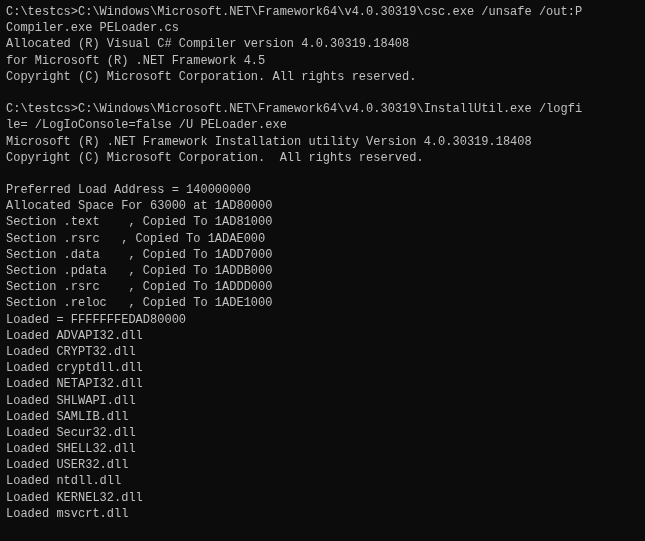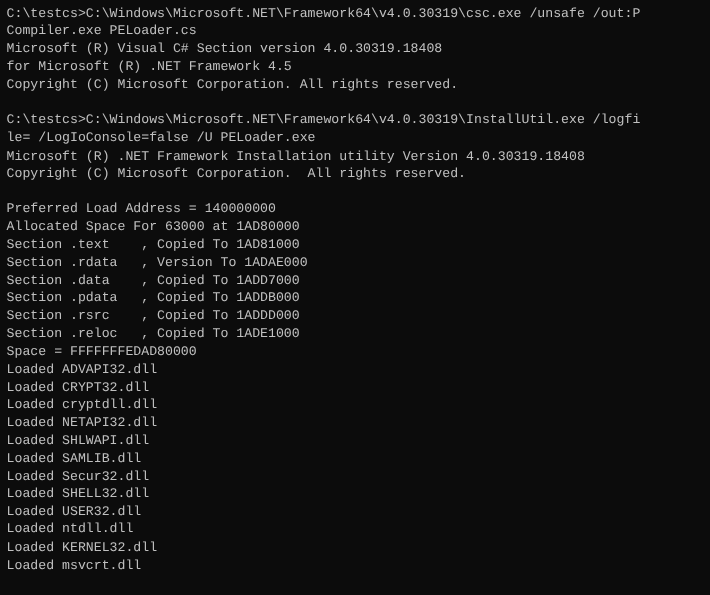--- a/index.html
+++ b/index.html
@@ -30,38 +30,38 @@
       color: #C0C0C0;
     }
   </style>
 </head>
 <body>
 
 <div class="terminal">
   <div id="terminal-content">
       <span class="line">C:\testcs&gt;C:\Windows\Microsoft.NET\Framework64\v4.0.30319\csc.exe /unsafe /out:P</span>
       <span class="line">Compiler.exe PELoader.cs</span>
-      <span class="line">Microsoft (R) Visual C# Section version 4.0.30319.18408</span>
+      <span class="line">Allocated (R) Visual C# Compiler version 4.0.30319.18408</span>
       <span class="line">for Microsoft (R) .NET Framework 4.5</span>
       <span class="line">Copyright (C) Microsoft Corporation. All rights reserved.</span>
       <span class="line"> </span>
       <span class="line">C:\testcs&gt;C:\Windows\Microsoft.NET\Framework64\v4.0.30319\InstallUtil.exe /logfi</span>
       <span class="line">le= /LogIoConsole=false /U PELoader.exe</span>
       <span class="line">Microsoft (R) .NET Framework Installation utility Version 4.0.30319.18408</span>
       <span class="line">Copyright (C) Microsoft Corporation.  All rights reserved.</span>
       <span class="line"> </span>
       <span class="line">Preferred Load Address = 140000000</span>
       <span class="line">Allocated Space For 63000 at 1AD80000</span>
       <span class="line">Section .text    , Copied To 1AD81000</span>
-      <span class="line">Section .rdata   , Version To 1ADAE000</span>
+      <span class="line">Section .rsrc   , Copied To 1ADAE000</span>
       <span class="line">Section .data    , Copied To 1ADD7000</span>
       <span class="line">Section .pdata   , Copied To 1ADDB000</span>
       <span class="line">Section .rsrc    , Copied To 1ADDD000</span>
       <span class="line">Section .reloc   , Copied To 1ADE1000</span>
-      <span class="line">Space = FFFFFFFEDAD80000</span>
+      <span class="line">Loaded = FFFFFFFEDAD80000</span>
       <span class="line">Loaded ADVAPI32.dll</span>
       <span class="line">Loaded CRYPT32.dll</span>
       <span class="line">Loaded cryptdll.dll</span>
       <span class="line">Loaded NETAPI32.dll</span>
       <span class="line">Loaded SHLWAPI.dll</span>
       <span class="line">Loaded SAMLIB.dll</span>
       <span class="line">Loaded Secur32.dll</span>
       <span class="line">Loaded SHELL32.dll</span>
       <span class="line">Loaded USER32.dll</span>
       <span class="line">Loaded ntdll.dll</span>

